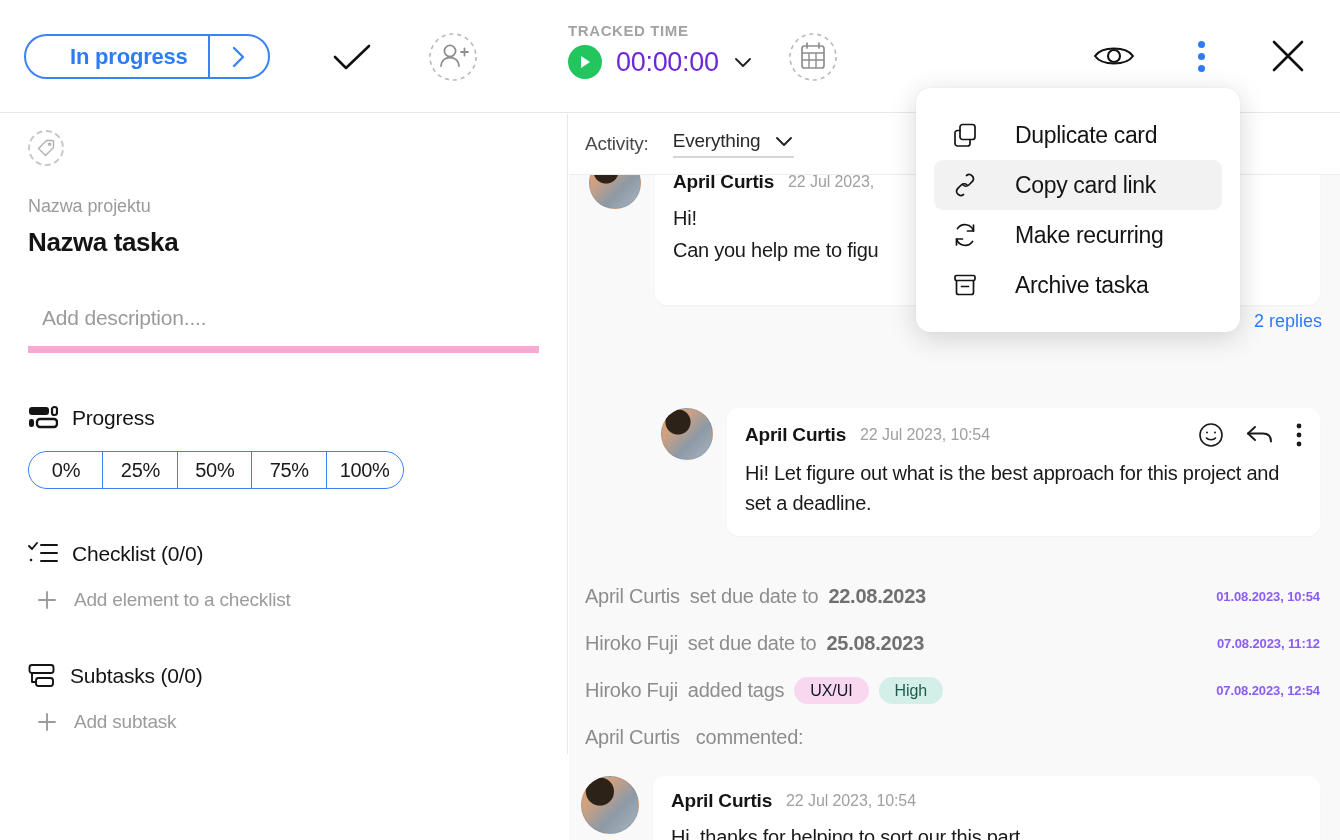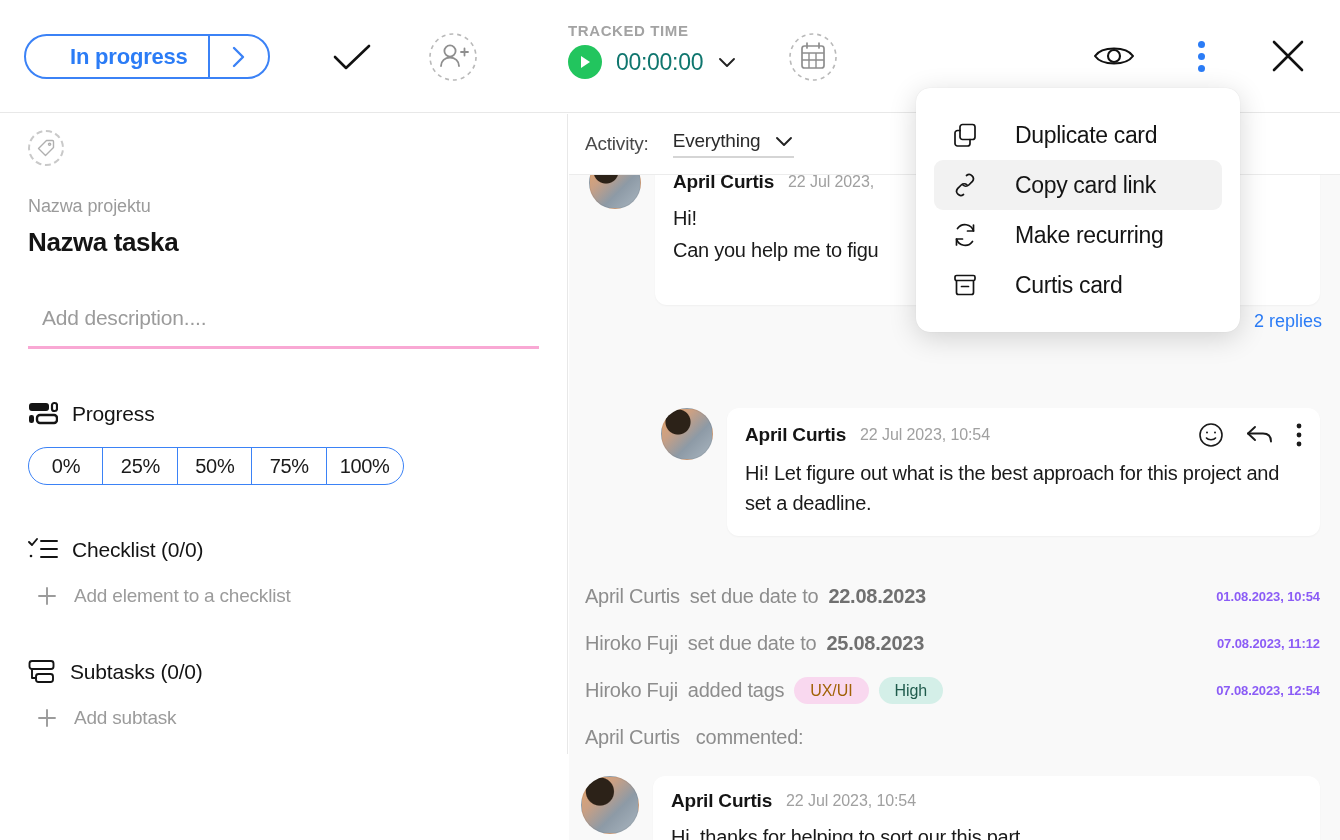--- a/index.html
+++ b/index.html
@@ -49,21 +49,21 @@
   .tracked-label {
     font-size:15px; font-weight:700; color:#a3a3a3;
     letter-spacing:0.6px; margin-bottom:6px;
   }
   .tracked-row { display:flex; align-items:center; gap:14px; }
   .play-btn {
     width:34px; height:34px; border-radius:50%; background:#22c55e;
     display:flex; align-items:center; justify-content:center;
   }
   .tracked-time {
-    font-size:23px; color:#0f766e; font-weight:400; letter-spacing:-0.3px;
+    font-size:27px; color:#6d28d9; font-weight:400; letter-spacing:-0.3px;
   }
   .tracked-caret { color:#1a1a1a; display:flex; align-items:center; }
 
   .kebab-dots { display:flex; flex-direction:column; gap:5px; align-items:center; }
   .kebab-dots i { width:7px; height:7px; border-radius:50%; background:#2b7cf6; display:block; }
 
   
   .left-panel {
     position:absolute; left:0; top:114px; width:568px; height:640px;
     background:#fff; border-right:1px solid #e8e8e8; padding:12px 28px 0 28px;
@@ -73,21 +73,21 @@
     border:2px dashed #c9c9c9; display:flex; align-items:center; justify-content:center;
     color:#b0b0b0; margin-top:4px;
   }
   .project-name {
     margin-top:30px; font-size:18px; color:#9b9b9b; letter-spacing:-0.1px;
   }
   .task-title {
     margin-top:10px; font-size:26px; font-weight:700; color:#141414; letter-spacing:-0.4px;
   }
   .desc-field {
-    margin-top:48px; border-bottom:3px solid #f9a8d4; padding:0 0 16px 14px;
+    margin-top:48px; border-bottom:7px solid #f9a8d4; padding:0 0 16px 14px;
   }
   .desc-placeholder { font-size:21px; color:#9b9b9b; letter-spacing:-0.2px; }
 
   .section-head {
     display:flex; align-items:center; gap:14px; margin-top:52px;
   }
   .section-title { font-size:21px; color:#141414; letter-spacing:-0.2px; }
 
   .progress-group { display:flex; margin-top:20px; }
   .progress-pill {
@@ -155,21 +155,21 @@
     display:flex; align-items:center; gap:10px; padding:0 20px 0 16px;
     font-size:20px; color:#8d8d8d; letter-spacing:-0.25px; height:47px;
   }
   .log-strong { color:#707070; font-weight:700; }
   .log-time { margin-left:auto; font-size:13px; color:#8b5cf6; letter-spacing:-0.1px;font-weight:bold; }
   .tag-chip {
     display:inline-flex; align-items:center; justify-content:center;
     height:27px; padding:0 16px; border-radius:14px;
     font-size:16px; letter-spacing:-0.1px;
   }
-  .tag-uxui { background:#f9d8ef; color:#a16207; }
+  .tag-uxui { background:#f9d8ef; color:#0f172a; }
   .tag-high { background:#d4efe8; color:#1f5b4c; }
 
   
   .menu {
     position:absolute; left:916px; top:88px; width:324px;
     background:#fff; border-radius:14px;
     box-shadow:0 6px 28px rgba(0,0,0,0.16), 0 0 1px rgba(0,0,0,0.12);
     padding:22px 18px; z-index:50;
   }
   .menu-item {
@@ -486,17 +486,17 @@
     </div>
 
     <div class="menu-item">
       <span class="menu-icon">
         <svg width="26" height="26" viewBox="0 0 26 26" fill="none" stroke="#141414" stroke-width="1.7" stroke-linejoin="round">
           <rect x="3" y="3.5" width="20" height="5" rx="1.6"></rect>
           <path d="M4.5 8.5 v12 a2 2 0 0 0 2 2 h13 a2 2 0 0 0 2 -2 v-12"></path>
           <path d="M9.5 14.5 h7" stroke-linecap="round"></path>
         </svg>
       </span>
-      <span>Curtis card</span>
+      <span>Archive taska</span>
     </div>
   </div>
 
 </div>
 
 </body></html>

